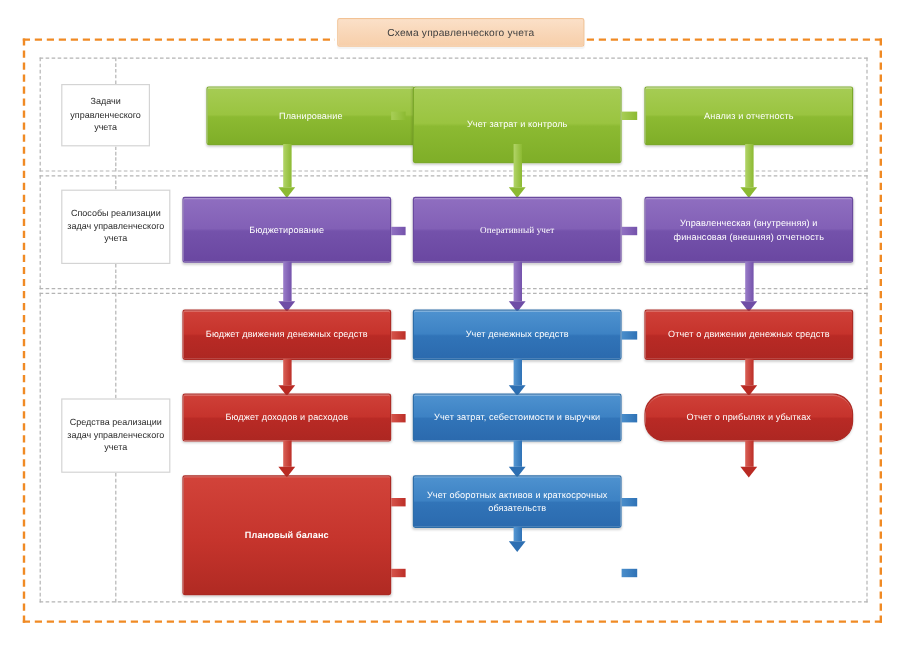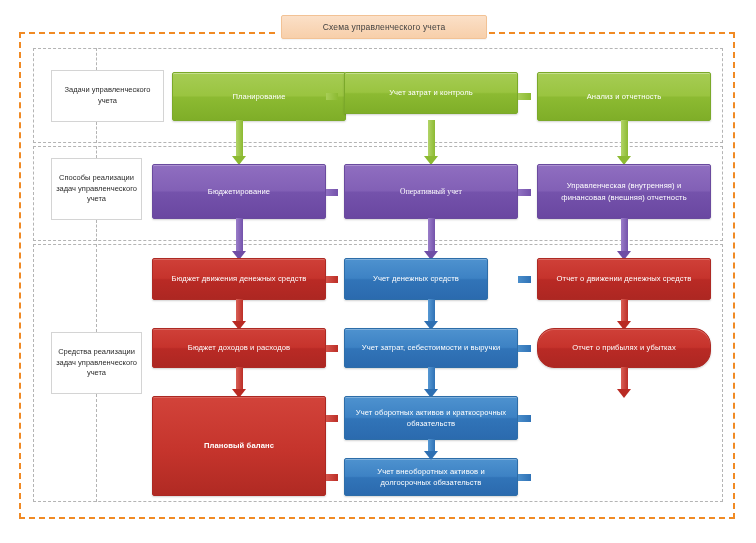--- a/index.html
+++ b/index.html
@@ -64,21 +64,21 @@
     background:#ffffff;
     border:1px solid #d4d4d4;
     box-sizing:border-box;
     display:flex;align-items:center;justify-content:center;
     text-align:center;
     font-size:7.5px;
     line-height:1.45;
     color:#2b2b2b;
     padding:2px 4px;
   }
-  #side-tasks  {left:51px; top:70px;  width:113px; height:52px;}
+  #side-tasks  {left:51px; top:70px;  width:74px; height:52px;}
   #side-methods{left:51px; top:158px; width:91px; height:62px;}
   #side-means  {left:51px; top:332px; width:91px; height:62px;}
 
   
   .node{
     position:absolute;
     box-sizing:border-box;
     display:flex;align-items:center;justify-content:center;
     text-align:center;
     color:#ffffff;
@@ -110,29 +110,29 @@
     font-weight:bold;
   }
   .node.blue{
     background:linear-gradient(to bottom,#4e92cf 0%,#3d82c4 48%,#3174b8 52%,#2b6aae 100%);
     border:1px solid #2d6da8;
     box-shadow:inset 0 1px 0 rgba(255,255,255,.28),0 1px 2px rgba(0,0,0,.18);
   }
 
   
   #n-plan   {left:152px; top:72px; width:174px; height:49px;margin-left:20px;}
-  #n-costs  {left:344px; top:72px; width:174px; height:42px;text-align:right;}
+  #n-costs  {left:344px; top:72px; width:174px; height:64px;text-align:right;}
   #n-analys {left:537px; top:72px; width:174px; height:49px;}
   
   #n-budget {left:152px; top:164px; width:174px; height:55px;}
   #n-oper   {left:344px; top:164px; width:174px; height:55px;font-family:Liberation Serif, serif;}
   #n-report {left:537px; top:164px; width:174px; height:55px;}
   
   #n-bdds   {left:152px; top:258px; width:174px; height:42px;}
-  #n-uds    {left:344px; top:258px; width:144px; height:42px;}
+  #n-uds    {left:344px; top:258px; width:174px; height:42px;}
   #n-odds   {left:537px; top:258px; width:174px; height:42px;}
   
   #n-bdr    {left:152px; top:328px; width:174px; height:40px;}
   #n-uzsv   {left:344px; top:328px; width:174px; height:40px;}
   #n-opu    {left:537px; top:328px; width:174px; height:40px;border-radius:17px;}
   
   #n-planbal{left:152px; top:396px; width:174px; height:100px;}
   #n-oboro  {left:344px; top:396px; width:174px; height:44px;}
   #n-vneob  {left:344px; top:458px; width:174px; height:38px;}
   #n-balans {left:537px; top:396px; width:174px; height:100px;}
@@ -314,21 +314,20 @@
     <div class="shaft"></div>
     <div class="head"></div>
   </div>
   <div class="arrow v a-red" style="left:617px;top:367px;width:14px;height:31px;">
     <div class="shaft"></div>
     <div class="head"></div>
   </div>
 
   <div class="node red-flat" id="n-planbal">Плановый баланс</div>
   <div class="node blue" id="n-oboro">Учет оборотных активов и краткосрочных обязательств</div>
-  <div class="node blue" id="n-vneob">Учет внеоборотных активов и долгосрочных обязательств</div>
 
   <div class="arrow h a-red" style="left:326px;top:411px;width:20px;height:14px;">
     <div class="shaft"></div>
     <div class="head"></div>
   </div>
   <div class="arrow h a-red" style="left:326px;top:470px;width:20px;height:14px;">
     <div class="shaft"></div>
     <div class="head"></div>
   </div>
   <div class="arrow h a-blue" style="left:518px;top:411px;width:21px;height:14px;">

